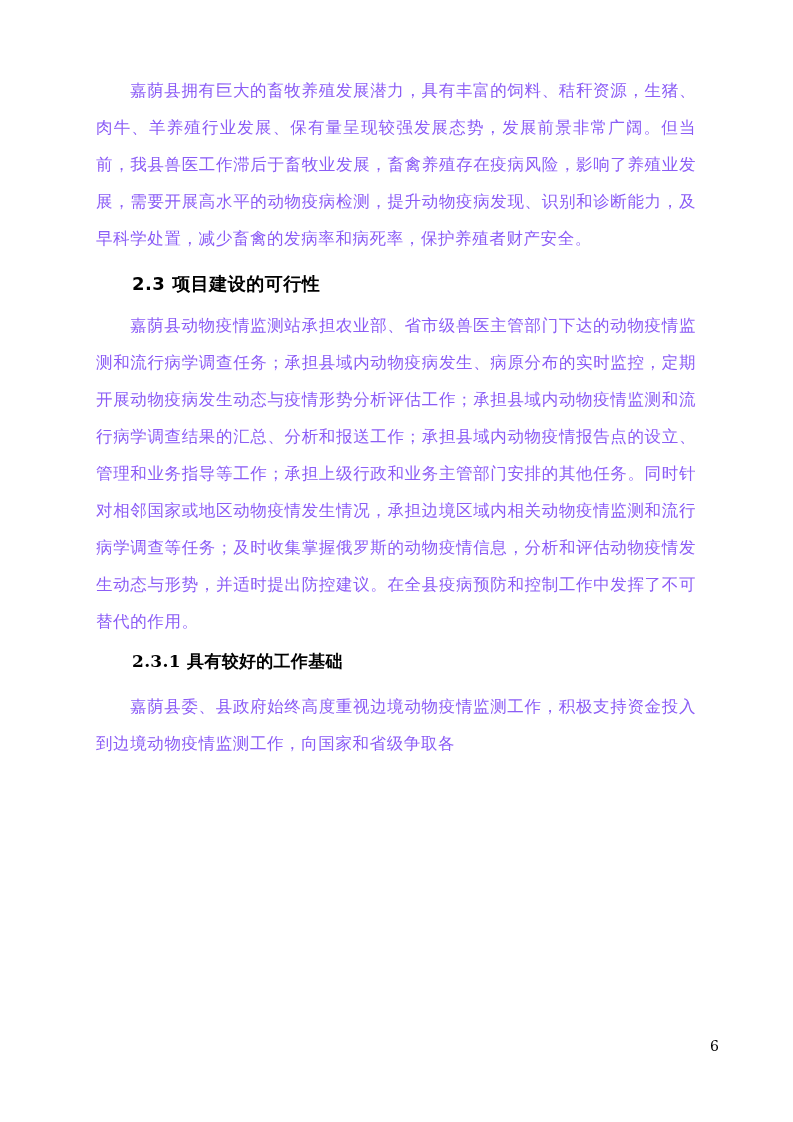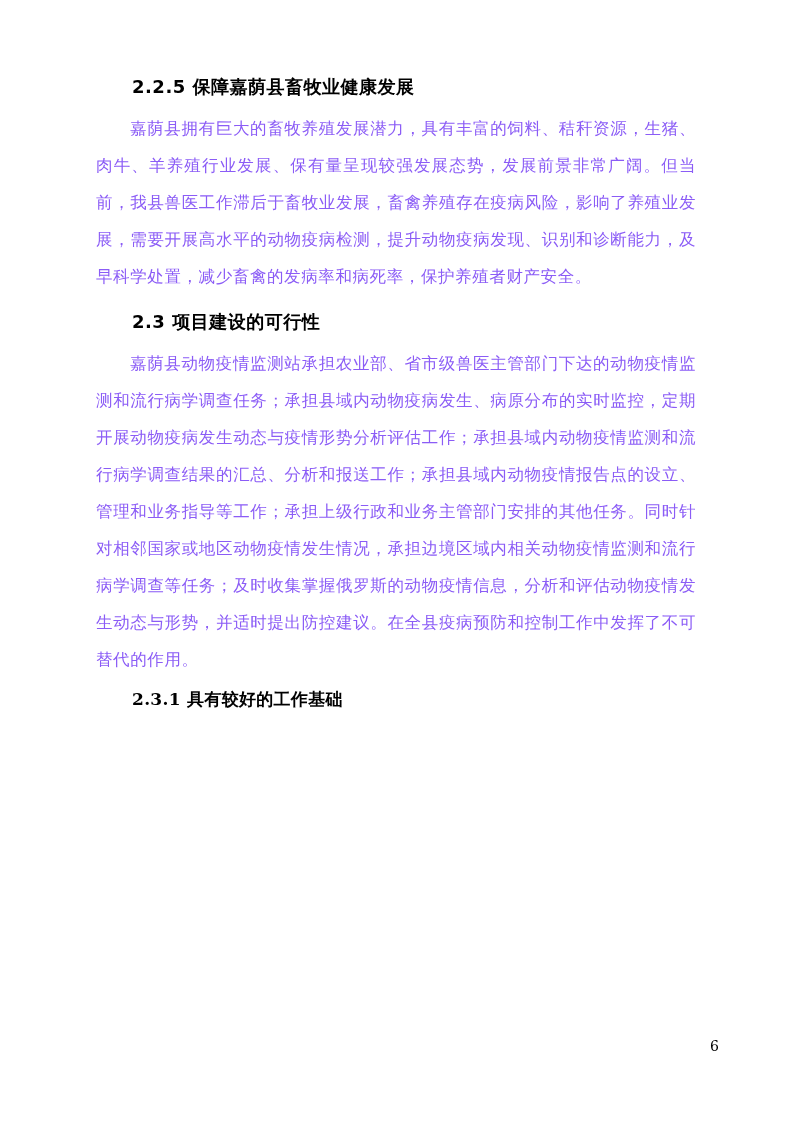--- a/index.html
+++ b/index.html
@@ -68,27 +68,27 @@
     font-size: 14px;
     color: #000;
   }
 </style>
 </head>
 <body>
 
 <div class="page">
   <div class="content">
 
-    <h3 class="h3">2.2.5 保障嘉荫县畜牧业健康发展</h3>
 
     <p class="para">嘉荫县拥有巨大的畜牧养殖发展潜力，具有丰富的饲料、秸秆资源，生猪、肉牛、羊养殖行业发展、保有量呈现较强发展态势，发展前景非常广阔。但当前，我县兽医工作滞后于畜牧业发展，畜禽养殖存在疫病风险，影响了养殖业发展，需要开展高水平的动物疫病检测，提升动物疫病发现、识别和诊断能力，及早科学处置，减少畜禽的发病率和病死率，保护养殖者财产安全。</p>
 
     <h3 class="h3 tight">2.3 项目建设的可行性</h3>
 
     <p class="para">嘉荫县动物疫情监测站承担农业部、省市级兽医主管部门下达的动物疫情监测和流行病学调查任务；承担县域内动物疫病发生、病原分布的实时监控，定期开展动物疫病发生动态与疫情形势分析评估工作；承担县域内动物疫情监测和流行病学调查结果的汇总、分析和报送工作；承担县域内动物疫情报告点的设立、管理和业务指导等工作；承担上级行政和业务主管部门安排的其他任务。同时针对相邻国家或地区动物疫情发生情况，承担边境区域内相关动物疫情监测和流行病学调查等任务；及时收集掌握俄罗斯的动物疫情信息，分析和评估动物疫情发生动态与形势，并适时提出防控建议。在全县疫病预防和控制工作中发挥了不可替代的作用。</p>
 
     <h4 class="h4">2.3.1 具有较好的工作基础</h4>
 
+    <p class="para">嘉荫县委、县政府始终高度重视边境动物疫情监测工作，积极支持资金投入到边境动物疫情监测工作，向国家和省级争取各</p>
 
   </div>
 
   <div class="page-number">6</div>
 </div>
 
 </body></html>

